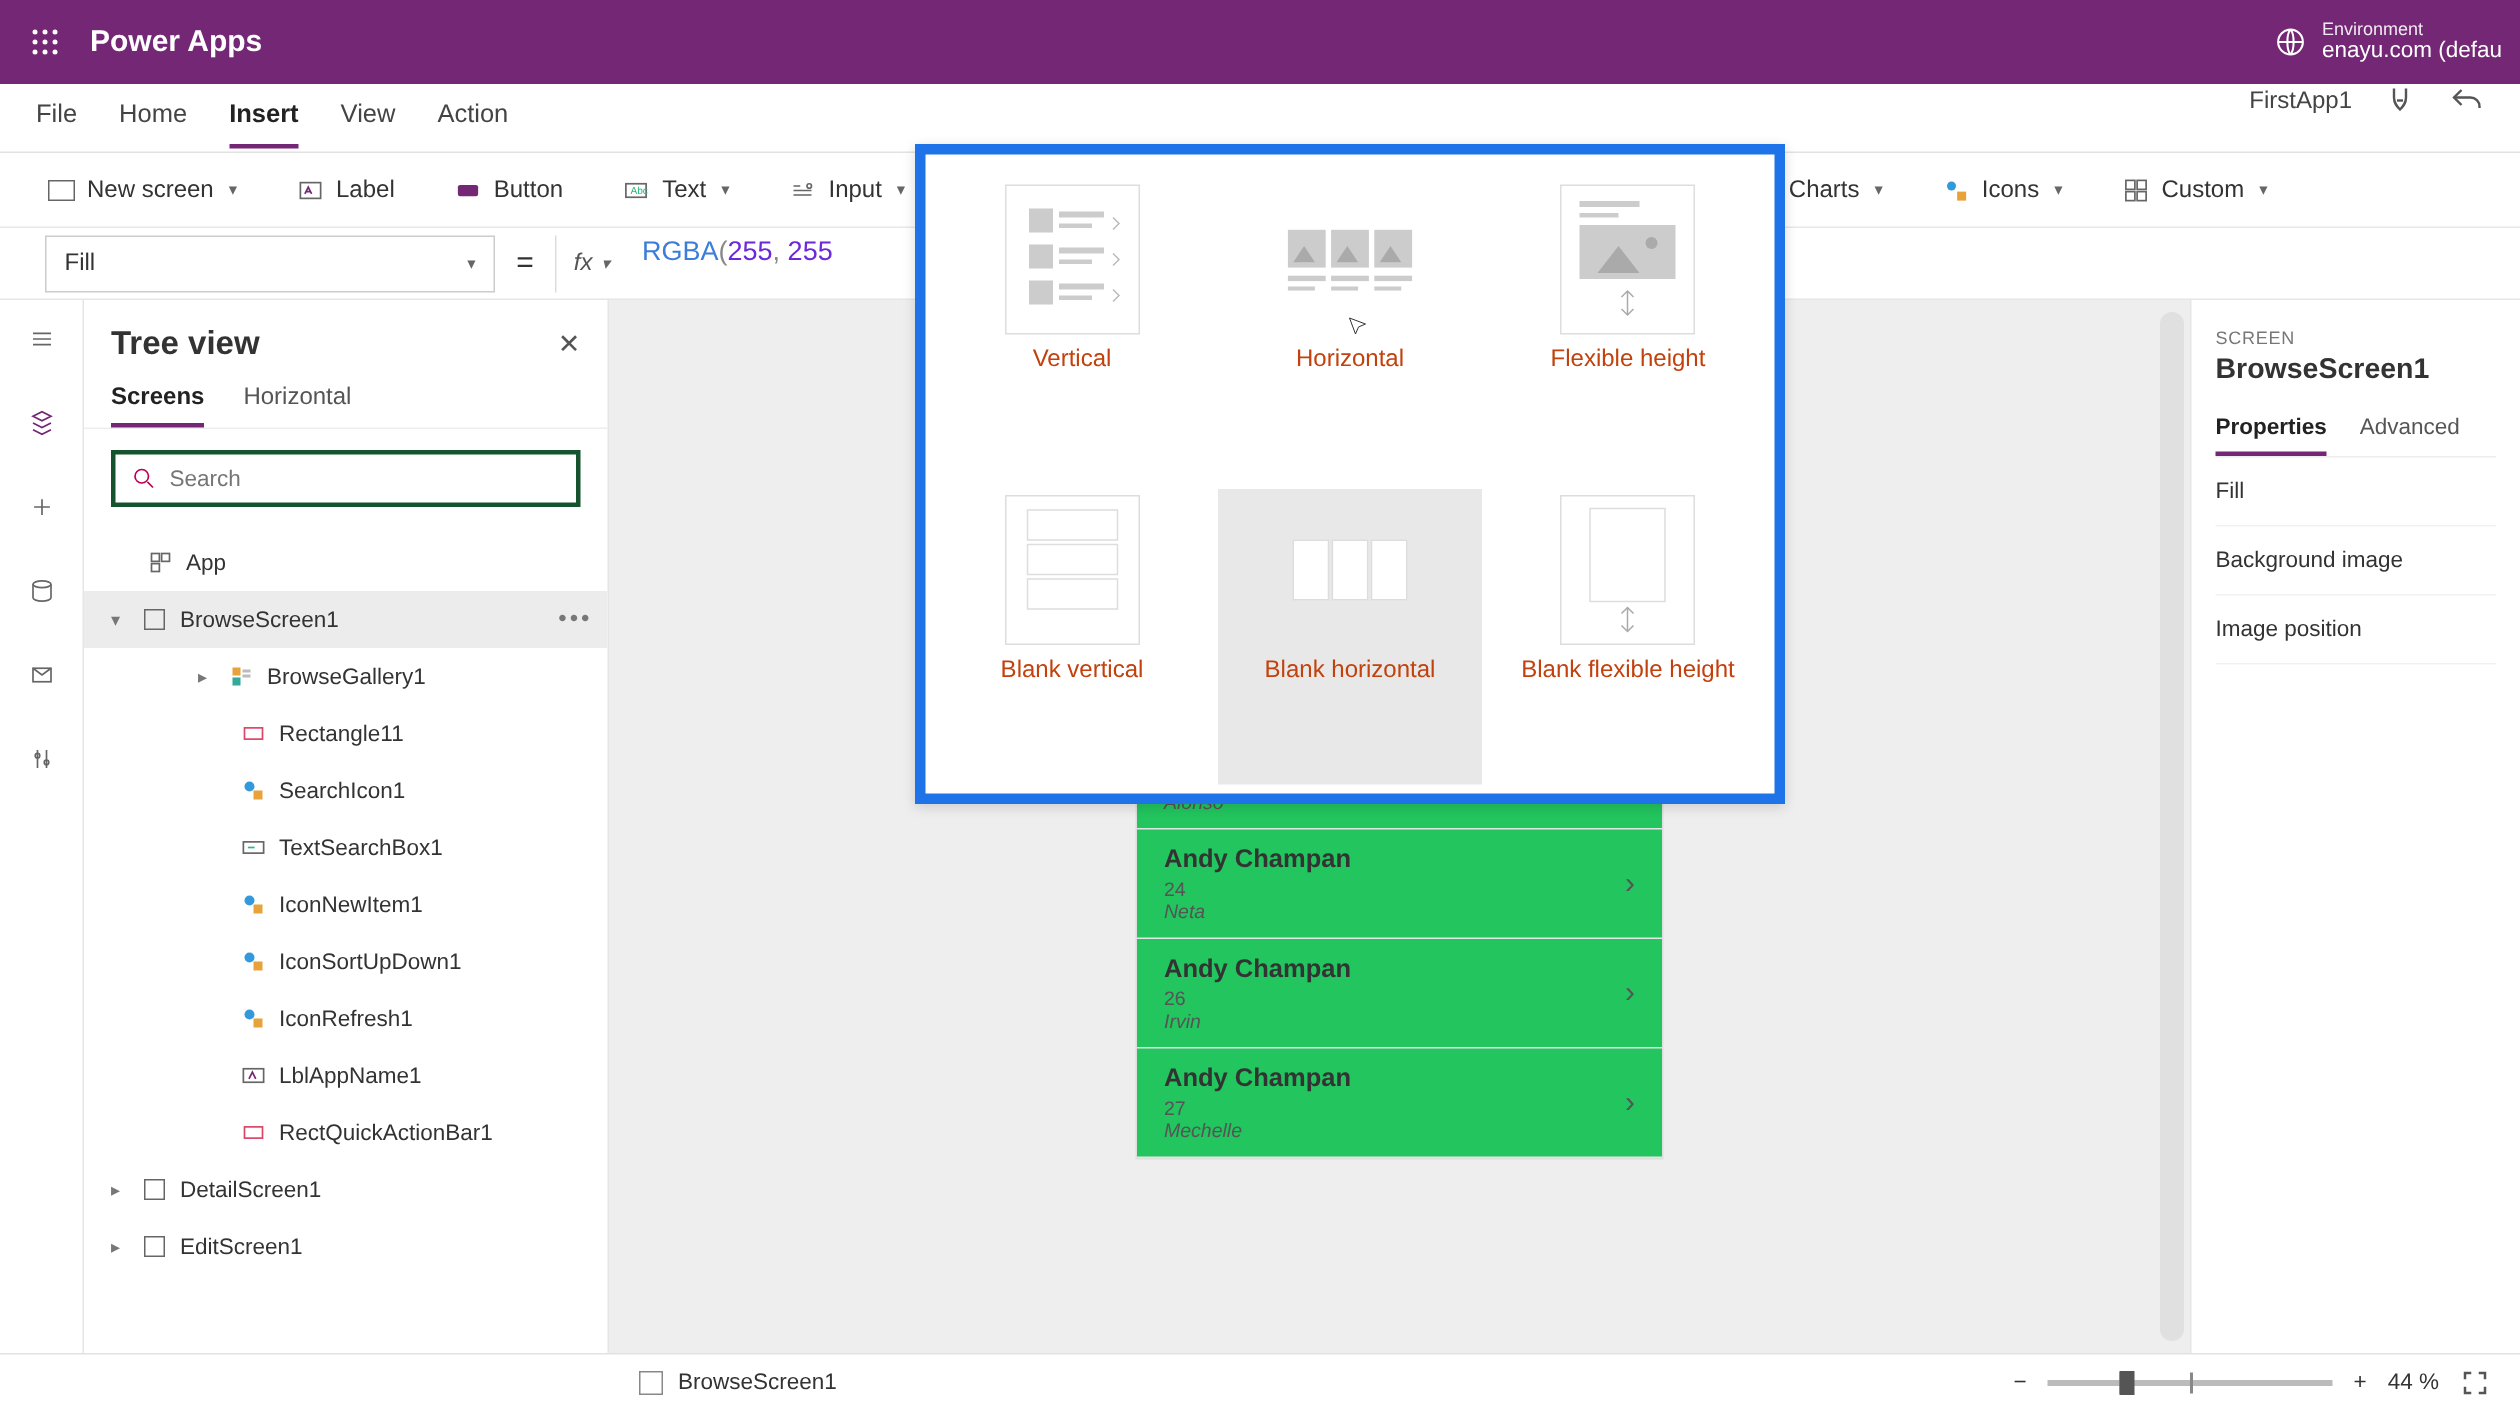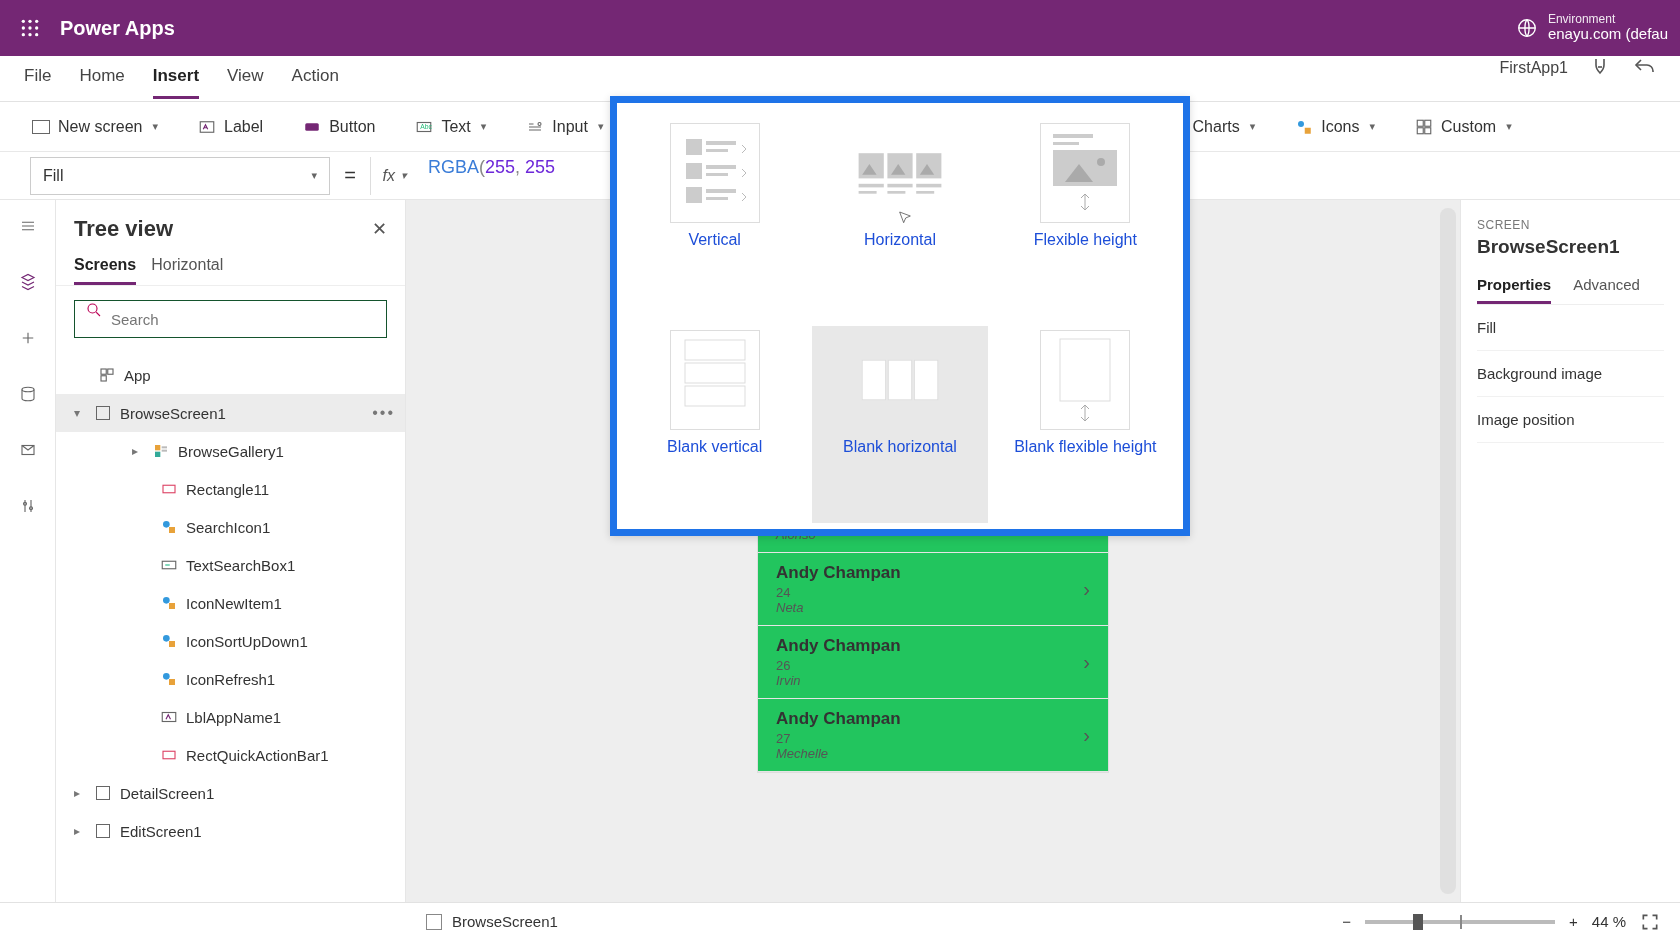--- a/index.html
+++ b/index.html
@@ -39,24 +39,24 @@
   
   .main { display: flex; height: calc(940px - 56px - 46px - 50px - 48px - 38px); }
   .left-rail { width: 56px; background: #fff; border-right: 1px solid #e6e6e6; display: flex; flex-direction: column; align-items: center; padding-top: 12px; gap: 28px; }
   .rail-btn { width: 28px; height: 28px; display: flex; align-items: center; justify-content: center; color: #555; }
   .rail-btn.active { color: #742774; }
   
   .tree-panel { width: 350px; background: #fff; border-right: 1px solid #e6e6e6; display: flex; flex-direction: column; }
   .tree-header { display: flex; align-items: center; padding: 16px 18px 4px; }
   .tree-title { font-size: 22px; font-weight: 600; flex: 1; }
   .tree-close { font-size: 18px; color: #555; cursor: pointer; }
-  .tree-tabs { display: flex; gap: 15px; padding: 10px 18px 0; border-bottom: 1px solid #eee; }
+  .tree-tabs { display: flex; gap: 26px; padding: 10px 18px 0; border-bottom: 1px solid #eee; }
   .tree-tab { font-size: 16px; padding-bottom: 8px; color: #555; cursor: pointer; }
   .tree-tab.active { color: #222; font-weight: 600; border-bottom: 3px solid #742774; }
-  .tree-search { margin: 14px 18px; border: 1px solid #14532d; height: 38px; display: flex; padding: 0 10px; gap: 8px; }
+  .tree-search { margin: 14px 18px; border: 3px solid #14532d; height: 38px; display: flex; align-items: center; padding: 0 10px; gap: 8px; }
   .tree-search input { border: none; outline: none; font-size: 15px; flex: 1; }
   .tree-list { flex: 1; overflow: auto; padding: 4px 0; }
   .tree-row { display: flex; align-items: center; gap: 8px; height: 38px; padding: 0 10px 0 22px; font-size: 15px; cursor: pointer; }
   .tree-row.selected { background: #ececec; }
   .tree-row .row-icon { width: 18px; height: 18px; display: inline-flex; align-items: center; justify-content: center; }
   .indent-1 { padding-left: 42px; }
   .indent-2 { padding-left: 76px; }
   .indent-3 { padding-left: 104px; }
   .more-dots { margin-left: auto; color: #777; letter-spacing: 2px; font-size: 16px; }
   .expand-caret { width: 12px; color: #777; font-size: 12px; }
@@ -70,21 +70,21 @@
   .rec-text .sub { font-size: 13px; color: #555; margin-top: 2px; }
   .rec-text .sub2 { font-size: 13px; color: #555; font-style: italic; }
   .rec-arrow { margin-left: auto; color: #555; font-size: 20px; }
 
   
   .gallery-popup { position: absolute; left: 610px; top: 96px; width: 580px; height: 440px; background: #fff; border: 7px solid #1e73e8; z-index: 50; padding: 16px 10px 6px; box-shadow: 0 2px 8px rgba(0,0,0,.15); }
   .gallery-grid { display: grid; grid-template-columns: repeat(3, 1fr); gap: 10px 10px; height: 100%; }
   .gallery-item { display: flex; flex-direction: column; align-items: center; justify-content: flex-start; padding: 4px; cursor: pointer; }
   .gallery-item.hovered { background: #e8e8e8; }
   .g-thumb { width: 90px; height: 100px; border: 1px solid #ddd; background: #fff; display: flex; align-items: center; justify-content: center; }
-  .g-label { margin-top: 8px; font-size: 16px; text-align: left; color: #1d4ed8; }
+  .g-label { margin-top: 8px; font-size: 16px; text-align: left; color: #c2410c; }
 
   
   .props-panel { width: 220px; background: #fff; border-left: 1px solid #e6e6e6; padding: 18px 16px 0; }
   .props-type { font-size: 12px; letter-spacing: .5px; color: #777; }
   .props-name { font-size: 19px; font-weight: 600; margin-top: 4px; }
   .props-tabs { display: flex; gap: 22px; margin-top: 18px; border-bottom: 1px solid #eee; }
   .props-tab { font-size: 15px; padding-bottom: 8px; cursor: pointer; color: #555; }
   .props-tab.active { color: #222; font-weight: 600; border-bottom: 3px solid #742774; }
   .prop-row { padding: 14px 0; font-size: 15px; color: #333; border-bottom: 1px solid #f1f1f1; }
 

